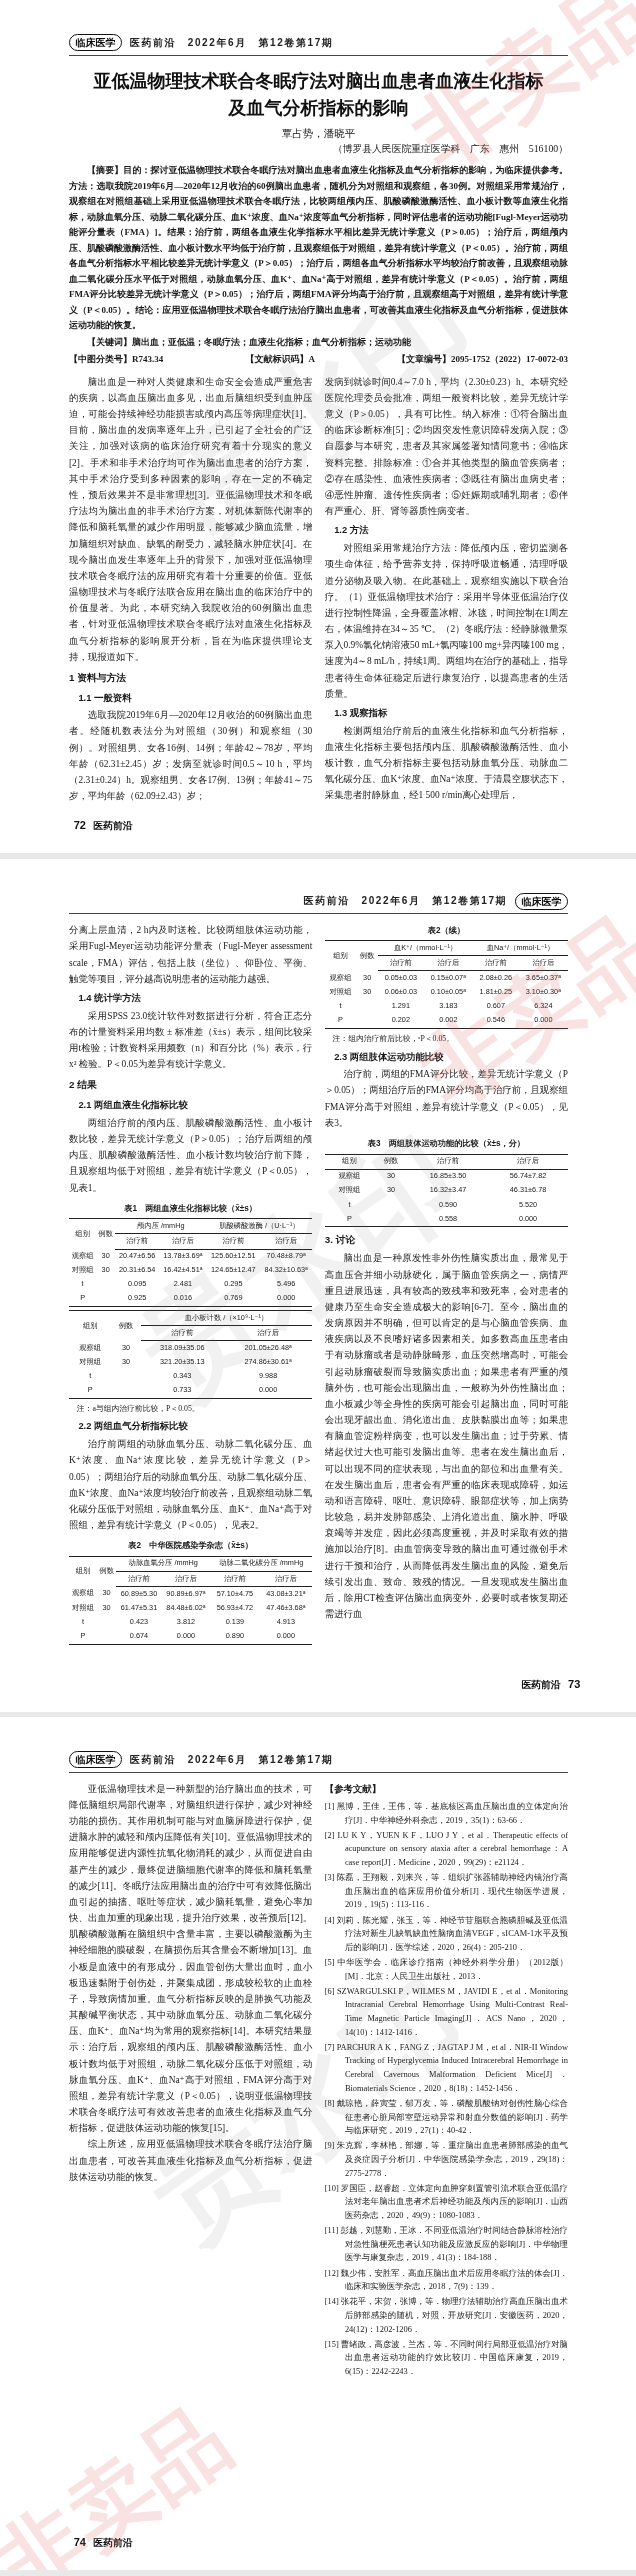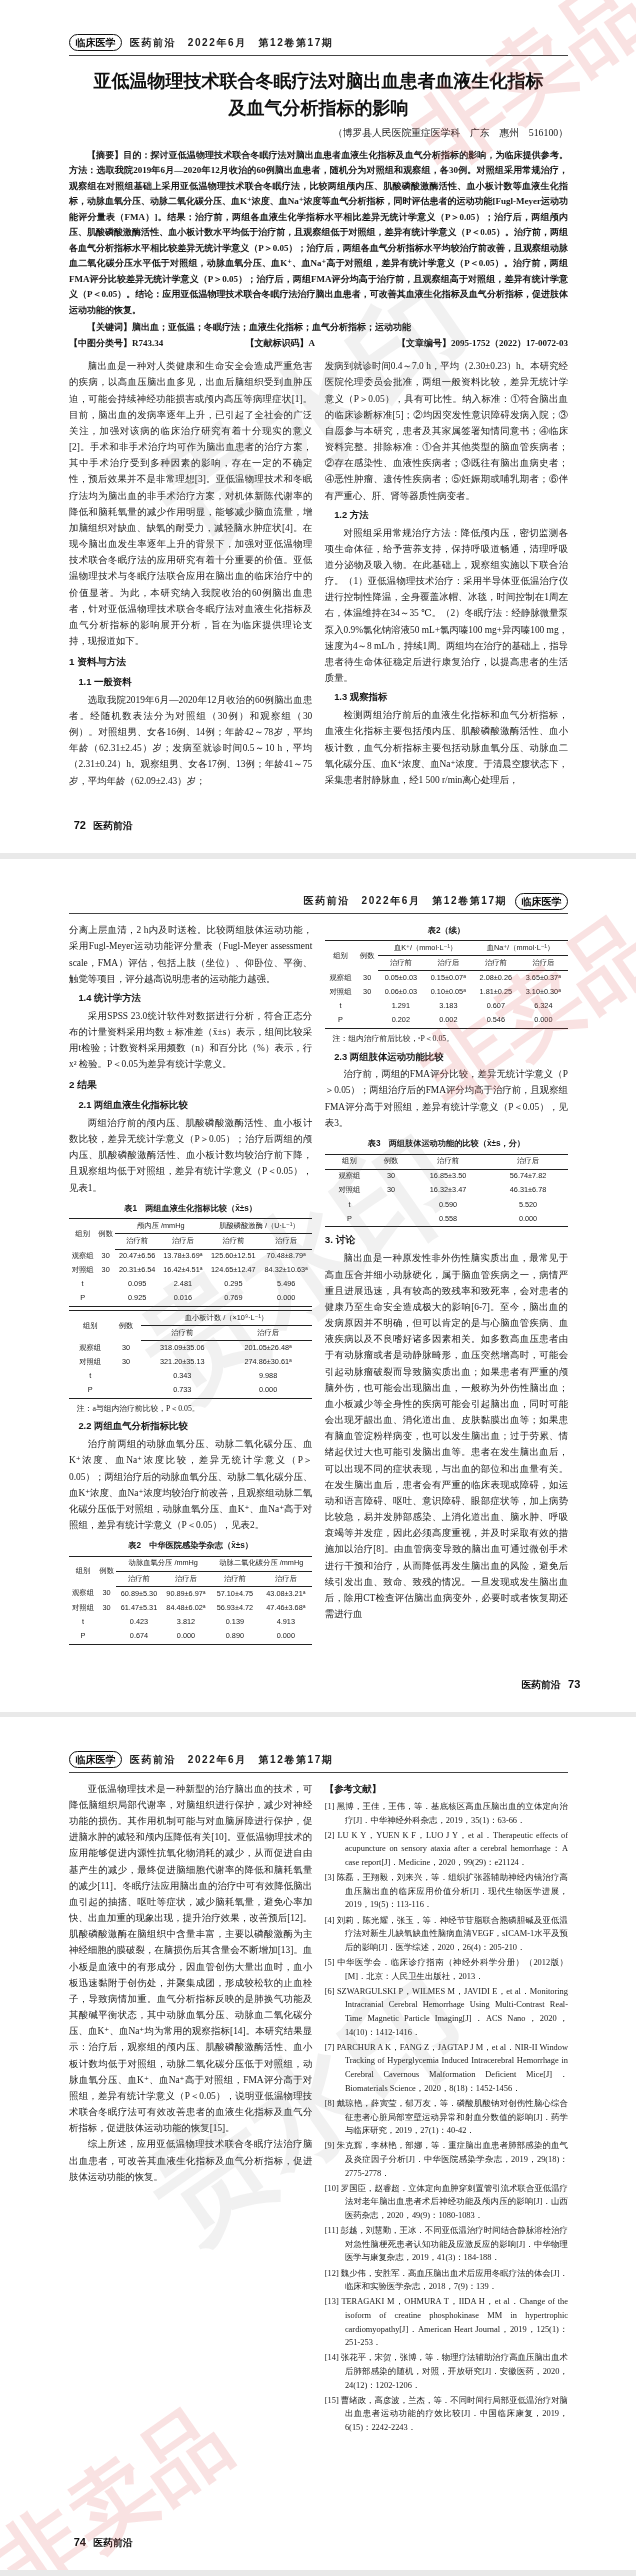--- a/index.html
+++ b/index.html
@@ -51,20 +51,21 @@
     <div class="inner">
       <div class="page-head">
         <span class="badge">临床医学</span>
         <span class="head-line">医药前沿　2022年6月　第12卷第17期</span>
       </div>
 
       <div class="title">
         <div>亚低温物理技术联合冬眠疗法对脑出血患者血液生化指标</div>
         <div>及血气分析指标的影响</div>
       </div>
+      <div class="authors">覃占势，潘晓平</div>
       <div class="affil">（博罗县人民医院重症医学科　广东　惠州　516100）</div>
 
       <div class="abstract">
         <p>【摘要】目的：探讨亚低温物理技术联合冬眠疗法对脑出血患者血液生化指标及血气分析指标的影响，为临床提供参考。方法：选取我院2019年6月—2020年12月收治的60例脑出血患者，随机分为对照组和观察组，各30例。对照组采用常规治疗，观察组在对照组基础上采用亚低温物理技术联合冬眠疗法，比较两组颅内压、肌酸磷酸激酶活性、血小板计数等血液生化指标，动脉血氧分压、动脉二氧化碳分压、血K⁺浓度、血Na⁺浓度等血气分析指标，同时评估患者的运动功能[Fugl-Meyer运动功能评分量表（FMA）]。结果：治疗前，两组各血液生化学指标水平相比差异无统计学意义（P＞0.05）；治疗后，两组颅内压、肌酸磷酸激酶活性、血小板计数水平均低于治疗前，且观察组低于对照组，差异有统计学意义（P＜0.05）。治疗前，两组各血气分析指标水平相比较差异无统计学意义（P＞0.05）；治疗后，两组各血气分析指标水平均较治疗前改善，且观察组动脉血二氧化碳分压水平低于对照组，动脉血氧分压、血K⁺、血Na⁺高于对照组，差异有统计学意义（P＜0.05）。治疗前，两组FMA评分比较差异无统计学意义（P＞0.05）；治疗后，两组FMA评分均高于治疗前，且观察组高于对照组，差异有统计学意义（P＜0.05）。结论：应用亚低温物理技术联合冬眠疗法治疗脑出血患者，可改善其血液生化指标及血气分析指标，促进肢体运动功能的恢复。</p>
       </div>
       <div class="kw">【关键词】脑出血；亚低温；冬眠疗法；血液生化指标；血气分析指标；运动功能</div>
       <div class="clc-line">
         <span>【中图分类号】R743.34</span>
         <span>【文献标识码】A</span>
         <span>【文章编号】2095-1752（2022）17-0072-03</span>
@@ -390,21 +391,20 @@
               <div class="ref">[3] 陈磊，王翔毅，刘来兴，等．组织扩张器辅助神经内镜治疗高血压脑出血的临床应用价值分析[J]．现代生物医学进展，2019，19(5)：113-116．</div>
               <div class="ref">[4] 刘莉，陈光耀，张玉，等．神经节苷脂联合胞磷胆碱及亚低温疗法对新生儿缺氧缺血性脑病血清VEGF，sICAM-1水平及预后的影响[J]．医学综述，2020，26(4)：205-210．</div>
               <div class="ref">[5] 中华医学会．临床诊疗指南（神经外科学分册）（2012版）[M]．北京：人民卫生出版社，2013．</div>
               <div class="ref">[6] SZWARGULSKI P，WILMES M，JAVIDI E，et al．Monitoring Intracranial Cerebral Hemorrhage Using Multi-Contrast Real-Time Magnetic Particle Imaging[J]．ACS Nano，2020，14(10)：1412-1416．</div>
               <div class="ref">[7] PARCHUR A K，FANG Z，JAGTAP J M，et al．NIR-II Window Tracking of Hyperglycemia Induced Intracerebral Hemorrhage in Cerebral Cavernous Malformation Deficient Mice[J]．Biomaterials Science，2020，8(18)：1452-1456．</div>
               <div class="ref">[8] 戴琼艳，薛寅莹，郁万友，等．磷酸肌酸钠对创伤性脑心综合征患者心脏局部室壁运动异常和射血分数值的影响[J]．药学与临床研究，2019，27(1)：40-42．</div>
               <div class="ref">[9] 朱克辉，李林艳，部娜，等．重症脑出血患者肺部感染的血气及炎症因子分析[J]．中华医院感染学杂志，2019，29(18)：2775-2778．</div>
               <div class="ref">[10] 罗国臣，赵睿超．立体定向血肿穿刺置管引流术联合亚低温疗法对老年脑出血患者术后神经功能及颅内压的影响[J]．山西医药杂志，2020，49(9)：1080-1083．</div>
               <div class="ref">[11] 彭越，刘慧勤，王冰．不同亚低温治疗时间结合静脉溶栓治疗对急性脑梗死患者认知功能及应激反应的影响[J]．中华物理医学与康复杂志，2019，41(3)：184-188．</div>
               <div class="ref">[12] 魏少伟，安胜军．高血压脑出血术后应用冬眠疗法的体会[J]．临床和实验医学杂志，2018，7(9)：139．</div>
-              <div class="ref">[13] TERAGAKI M，OHMURA T，IIDA H，et al．Change of the isoform of creatine phosphokinase MM in hypertrophic cardiomyopathy[J]．American Heart Journal，2019，125(1)：251-253．</div>
               <div class="ref">[14] 张花平，宋贺，张博，等．物理疗法辅助治疗高血压脑出血术后肺部感染的随机，对照，开放研究[J]．安徽医药，2020，24(12)：1202-1206．</div>
               <div class="ref">[15] 曹绪政，高彦波，兰杰，等．不同时间行局部亚低温治疗对脑出血患者运动功能的疗效比较[J]．中国临床康复，2019，6(15)：2242-2243．</div>
             </div>
         </div>
       </div>
     </div>
     <div class="footer left">
       <span class="num">74</span>
       <span>医药前沿</span>
     </div>

